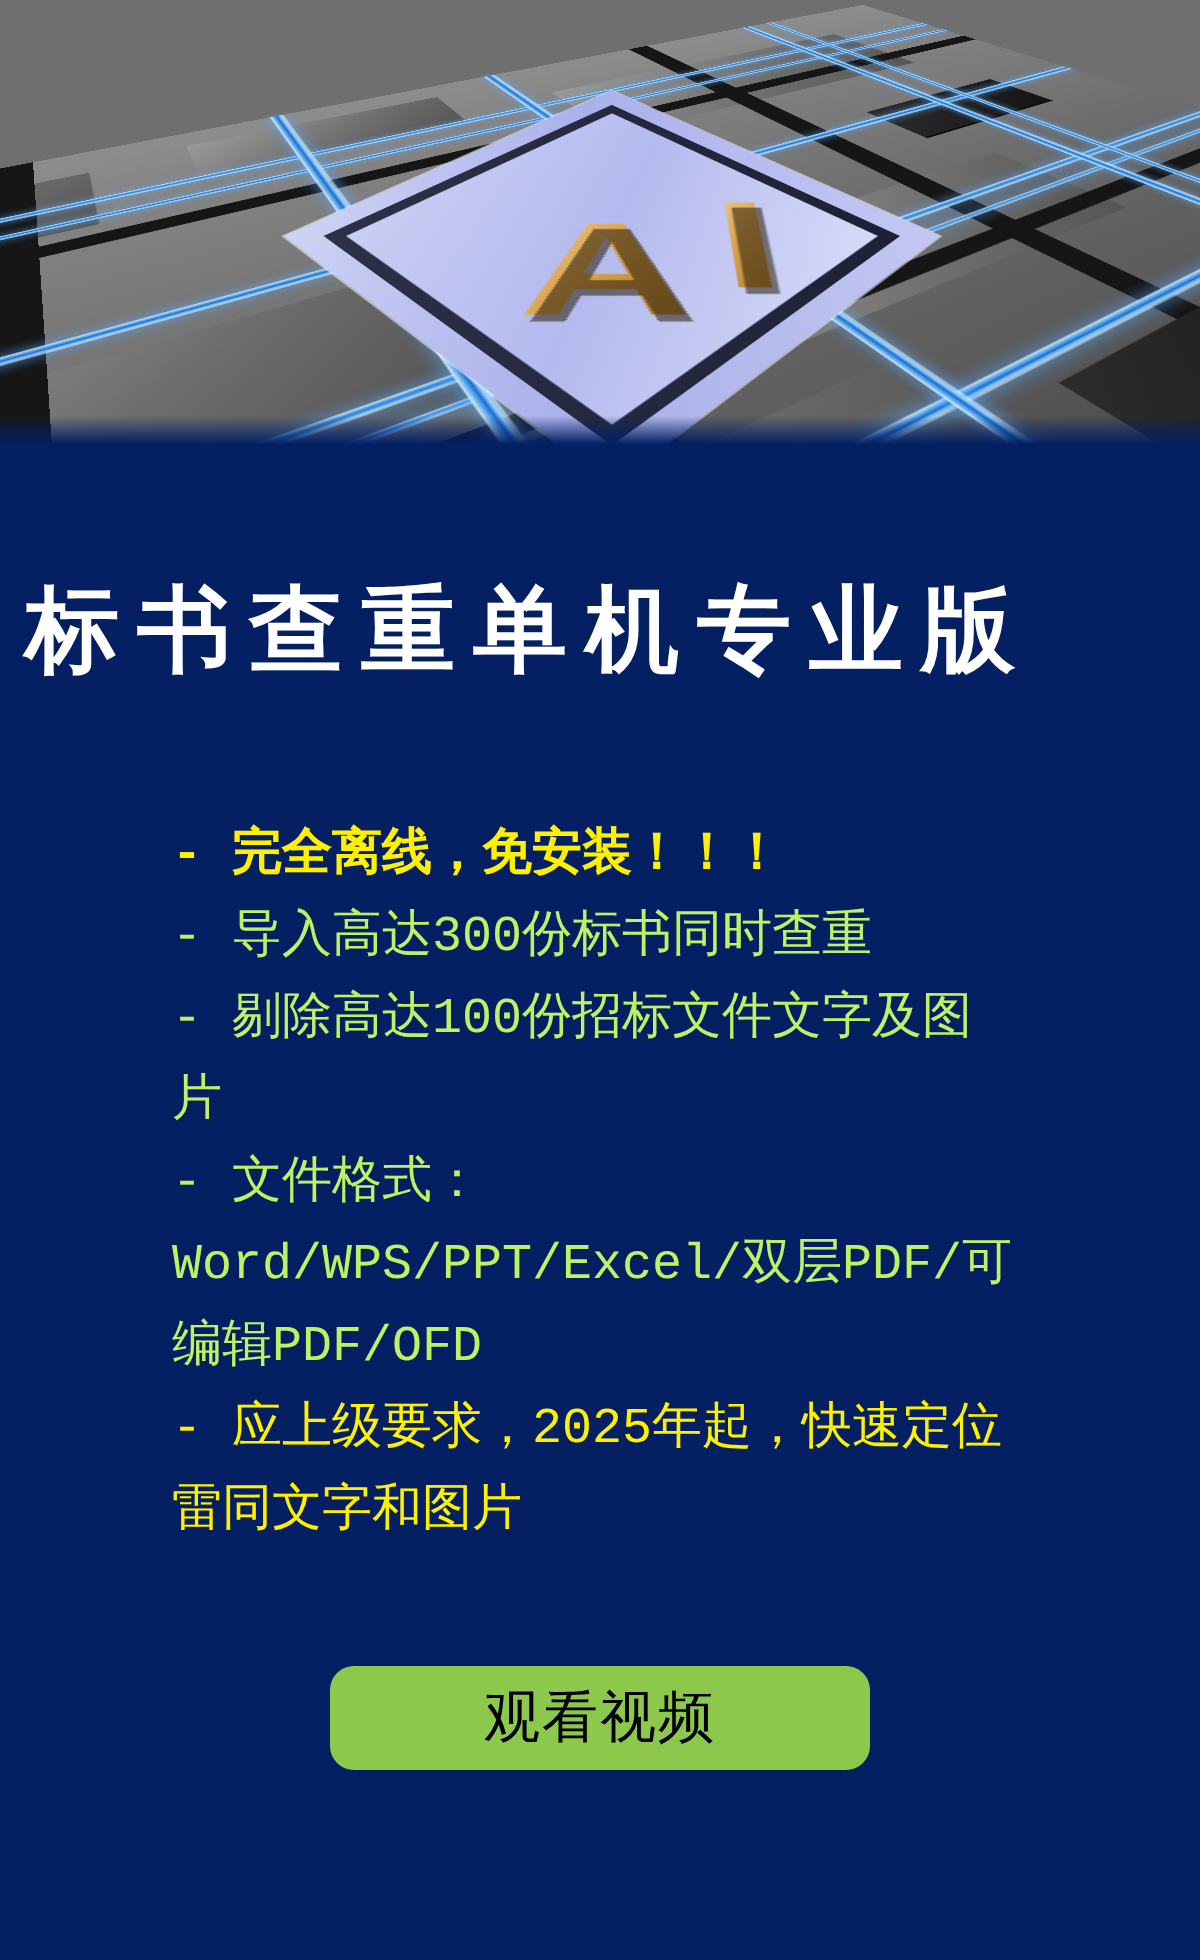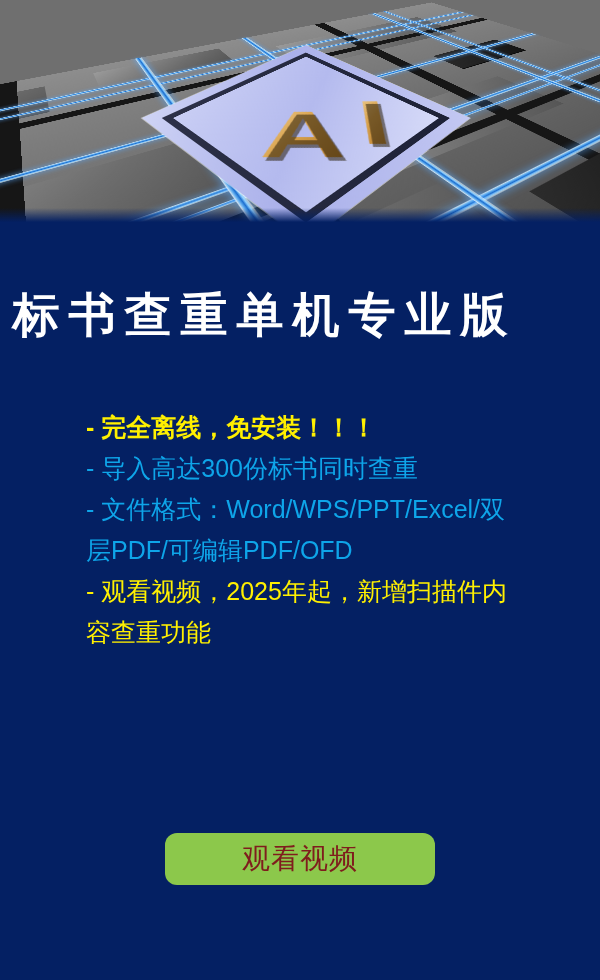--- a/index.html
+++ b/index.html
@@ -158,23 +158,24 @@
     font-weight: bold;
     letter-spacing: 9px;
     text-indent: 9px;
     white-space: nowrap;
   }
   .features {
     position: absolute;
     left: 86px;
     top: 185px;
     width: 424px;
+    font-family: Liberation Mono, monospace;
   }
   .feature {
-    color: #0ea5e9;
+    color: #bef264;
     font-size: 25px;
     line-height: 41px;
     white-space: pre-wrap;
   }
   .feature.highlight {
     color: #fff000;
   }
   .feature.bold {
     font-weight: bold;
   }
@@ -186,21 +187,21 @@
     text-align: center;
   }
   .cta {
     display: inline-block;
     width: 270px;
     height: 52px;
     line-height: 52px;
     border: none;
     border-radius: 12px;
     background: #8cc84b;
-    color: #7f1d1d;
+    color: #000000;
     font-size: 28px;
     font-family: "Liberation Sans", "DejaVu Sans", sans-serif;
     letter-spacing: 1px;
     cursor: pointer;
     padding: 0;
   }
 </style>
 </head>
 <body>
 
@@ -253,22 +254,23 @@
     <div class="hero-fade"></div>
   </div>
 
   <div class="panel">
 
     <div class="title">标书查重单机专业版</div>
 
     <div class="features">
       <div class="feature highlight bold">- 完全离线，免安装！！！</div>
       <div class="feature">- 导入高达300份标书同时查重</div>
+      <div class="feature">- 剔除高达100份招标文件文字及图片</div>
       <div class="feature">- 文件格式：Word/WPS/PPT/Excel/双层PDF/可编辑PDF/OFD</div>
-      <div class="feature highlight">- 观看视频，2025年起，新增扫描件内容查重功能</div>
+      <div class="feature highlight">- 应上级要求，2025年起，快速定位雷同文字和图片</div>
     </div>
 
     <div class="cta-row">
       <button class="cta">观看视频</button>
     </div>
 
   </div>
 </div>
 
 </body></html>

